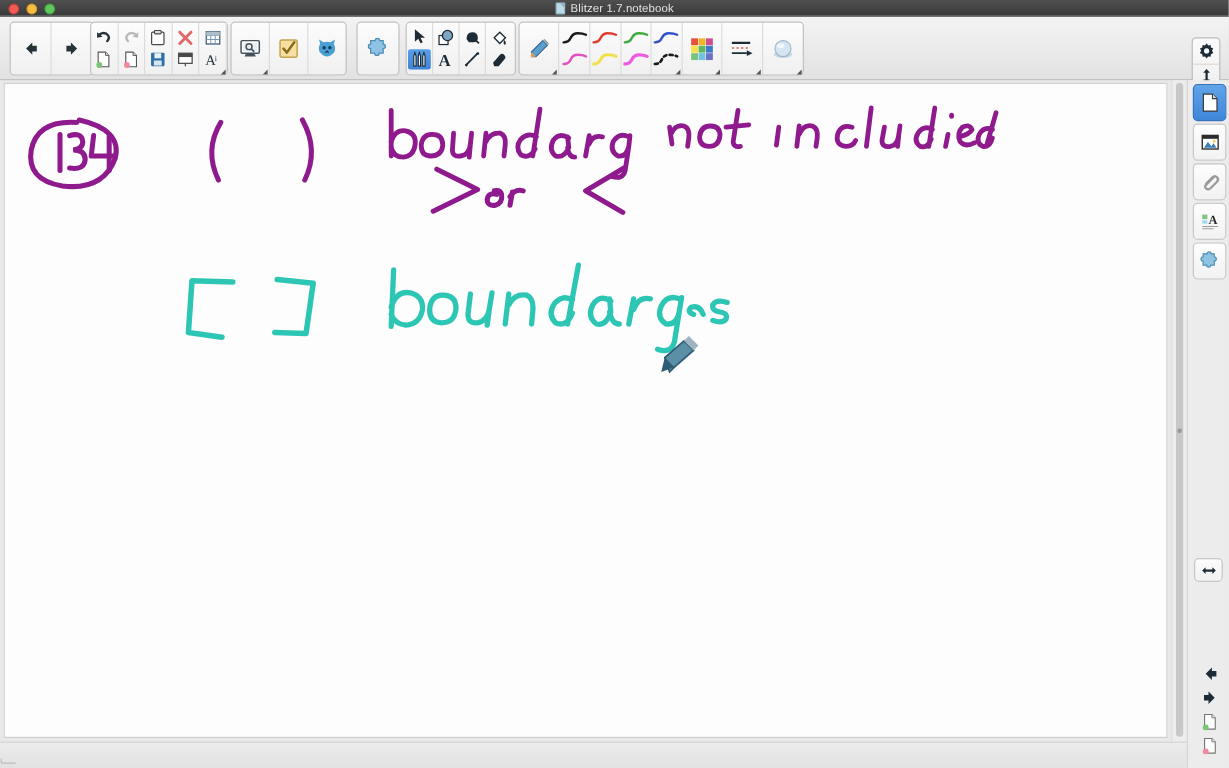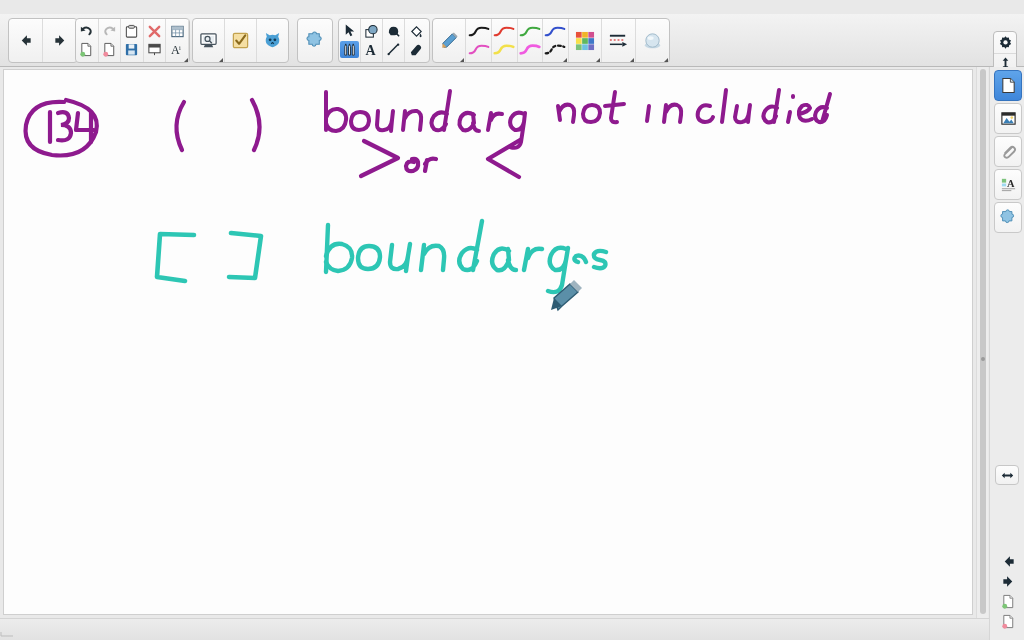--- a/index.html
+++ b/index.html
@@ -152,20 +152,31 @@
   }
   .resizer {
     position: absolute; left: 0px; top: 556px; width: 14px; height: 14px;
   }
 </style>
 </head>
 <body>
 
 <div class="app">
 
+  <div class="titlebar">
+    <div class="lights">
+      <div class="light red"></div>
+      <div class="light yellow"></div>
+      <div class="light green"></div>
+    </div>
+    <div class="title">
+      <span class="doc-ico"></span>
+      <span>Blitzer 1.7.notebook</span>
+    </div>
+  </div>
 
   <div class="toolbar">
 
     <div class="tgroup" style="left:8px;width:70px;">
       <div class="tcell" style="width:35px">
         <svg class="tico" viewBox="0 0 16 16">
           <path d="M9.5 2.5 L4 8 L9.5 13.5 L9.5 10.5 L13.5 10.5 L13.5 5.5 L9.5 5.5 Z" fill="#263238"></path>
         </svg>
       </div>
       <div class="tcell" style="width:35px">

